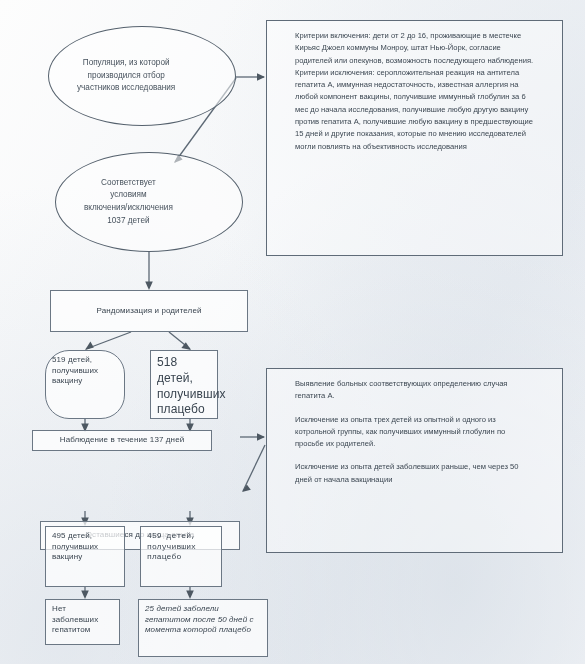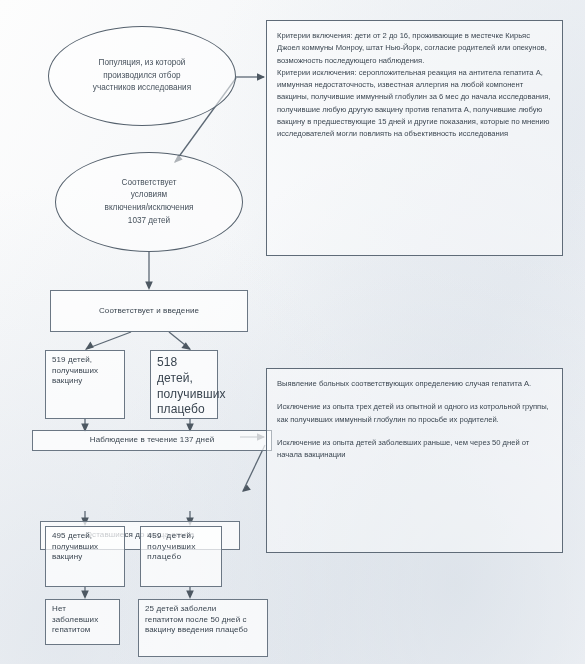--- a/index.html
+++ b/index.html
@@ -42,31 +42,30 @@
     line-height: 1.32;
     letter-spacing: 0.1px;
   }
   
   .ellipse {
     border: 1.4px solid #55616d;
     border-radius: 50%;
     background: rgba(255,255,255,0.55);
     display: flex;
     align-items: center;
-    justify-content: center;
     text-align: center;
     line-height: 1.55;
     color: #46515c;
   }
   .ellipse span { display: block; padding: 0 14px; }
   .center { text-align: center; }
   .txtbox {
     border: 1px solid #5f6b78;
     background: rgba(255,255,255,0.45);
-    padding: 9px 10px;
+    padding: 9px 28px;
     line-height: 1.62;
     color: #3b4651;
   }
   .txtbox p { margin: 0 0 11px 0; }
   .txtbox p:last-child { margin-bottom: 16px; }
   .blurline { display: block; }
   svg.links {
     position: absolute;
     left: 0; top: 0;
     width: 585px;
@@ -162,36 +161,36 @@
   <div class="node ellipse soft" style="left:55px; top:152px; width:188px; height:100px; font-size:8.2px;">
     <span>
       <span class="blurline">Соответствует</span>
       <span class="blurline">условиям</span>
       <span class="blurline">включения/исключения</span>
       <span class="blurline">1037 детей</span>
     </span>
   </div>
 
   <div class="node box soft center" style="left:50px; top:290px; width:198px; height:42px; font-size:8px; display:flex; flex-direction:column; justify-content:center;">
-    <span class="blurline">Соответствует  и введение</span>
-  </div>
-
-  <div class="node box soft" style="left:45px; top:350px; width:80px; height:69px; font-size:8px;">
+    <span class="blurline">Рандомизация  и родителей</span>
+  </div>
+
+  <div class="node box soft" style="left:45px; top:350px; width:80px; height:69px; font-size:8px;border-radius:24px;">
     <span class="blurline">519 детей,</span>
     <span class="blurline">получивших</span>
     <span class="blurline">вакцину</span>
   </div>
 
   <div class="node box soft" style="left:150px; top:350px; width:68px; height:69px; font-size:12px;">
     <span class="blurline">518 детей,</span>
     <span class="blurline">получивших</span>
     <span class="blurline">плацебо</span>
   </div>
 
-  <div class="node box soft center" style="left:32px; top:430px; width:240px; height:21px; font-size:8px; display:flex; align-items:center; justify-content:center;">
+  <div class="node box soft center" style="left:32px; top:430px; width:180px; height:21px; font-size:8px; display:flex; align-items:center; justify-content:center;">
     <span class="blurline">Наблюдение в течение  137  дней</span>
   </div>
 
   <div class="node box soft center" style="left:40px; top:482px; width:200px; height:29px; font-size:8px; display:flex; align-items:center; justify-content:center;margin-top:39px;">
     <span class="blurline">Оставшиеся до конца  опыта</span>
   </div>
 
   <div class="node box soft" style="left:45px; top:526px; width:80px; height:61px; font-size:8px;">
     <span class="blurline">495 детей,</span>
     <span class="blurline">получивших</span>
@@ -203,24 +202,24 @@
     <span class="blurline">получивших</span>
     <span class="blurline">плацебо</span>
   </div>
 
   <div class="node box soft" style="left:45px; top:599px; width:75px; height:46px; font-size:8px;">
     <span class="blurline">Нет</span>
     <span class="blurline">заболевших</span>
     <span class="blurline">гепатитом</span>
   </div>
 
-  <div class="node box soft" style="left:138px; top:599px; width:130px; height:58px; font-size:8px;">
+  <div class="node box soft" style="left:138px; top:599px; width:130px; height:58px; font-size:8px;font-style:italic;">
     <span class="blurline">25 детей заболели</span>
     <span class="blurline">гепатитом после 50 дней с</span>
-    <span class="blurline">вакцину введения плацебо</span>
+    <span class="blurline">момента которой плацебо</span>
   </div>
 
   <div class="node txtbox soft" style="left:266px; top:20px; width:297px; height:236px; font-size:7.6px;">
     <p class="blurline" style="margin-bottom:0;">Критерии включения: дети от 2 до 16, проживающие в местечке Кирьяс Джоел коммуны Монроу, штат Нью-Йорк, согласие родителей или опекунов, возможность последующего наблюдения.</p>
     <p class="blurline" style="margin-bottom:0;">Критерии исключения: серопложительная реакция на антитела гепатита А, иммунная недостаточность, известная аллергия на любой компонент вакцины, получившие иммунный глобулин за 6 мес до начала исследования, получившие любую другую вакцину против гепатита А, получившие любую вакцину в предшествующие 15 дней и другие показания, которые по мнению исследователей могли повлиять на объективность исследования</p>
   </div>
 
   <div class="node txtbox soft" style="left:266px; top:368px; width:297px; height:185px; font-size:7.6px;">
     <p class="blurline">Выявление больных соответствующих определению случая гепатита А.</p>
     <p class="blurline">Исключение из  опыта трех детей из опытной и одного из котрольной группы, как получивших иммунный глобулин по просьбе их родителей.</p>

